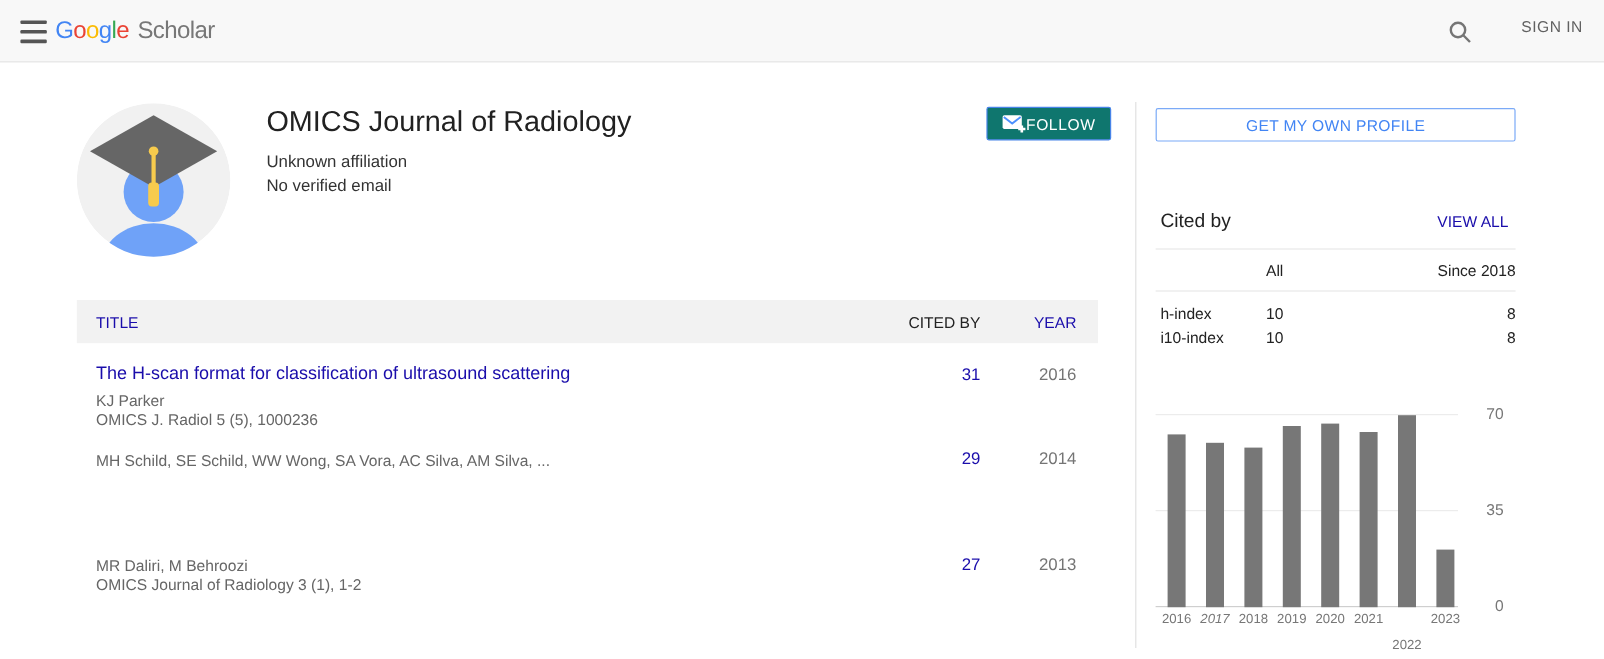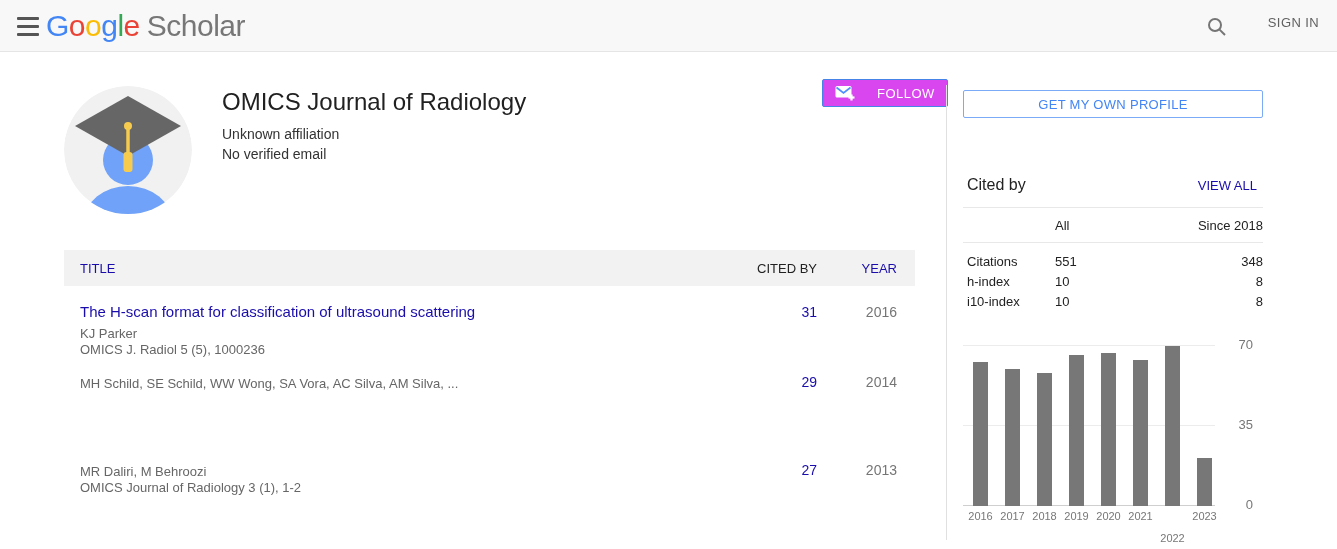--- a/index.html
+++ b/index.html
@@ -8,35 +8,35 @@
   .page { position:relative; width:1337px; height:549px; background:#fff; overflow:hidden; }
 
   
   .topbar { position:absolute; left:0; top:0; width:1337px; height:52px;
             background:#f8f8f8; border-bottom:1px solid #e5e5e5; }
   .hamburger { position:absolute; left:10px; top:9px; width:36px; height:34px;
                display:flex; flex-direction:column; justify-content:center; gap:5px;
                padding:0 7px; cursor:pointer; }
   .hamburger span { display:block; width:22px; height:3px; background:#555; border-radius:1px; }
   .logo { position:absolute; left:46px; top:10px; height:32px; display:flex; align-items:center;
-          font-size:30px; letter-spacing:-0.5px; cursor:pointer; }
+          font-size:20px; letter-spacing:-0.5px; cursor:pointer; }
   .logo-google span { font-weight:500; }
   .logo-product { color:#777; margin-left:7px; font-weight:400; }
   .search-btn { position:absolute; right:103px; top:10px; width:34px; height:34px;
                 display:flex; align-items:center; justify-content:center; cursor:pointer; }
   .signin { position:absolute; right:18px; top:15px; font-size:13px; color:#616161;
             letter-spacing:0.4px; cursor:pointer; }
 
   
   .avatar { position:absolute; left:64px; top:86px; width:128px; height:128px; }
   .p-name { position:absolute; left:222px; top:88px; font-size:24px; color:#212121; }
   .p-affil { position:absolute; left:222px; top:126px; font-size:14px; color:#333; }
   .p-email { position:absolute; left:222px; top:146px; font-size:14px; color:#333; }
-  .follow-btn { position:absolute; left:822px; top:79px; height:28px; padding:0 12px;
-                background:#d946ef; border-radius:2px; display:flex; align-items:center; gap:22px;
+  .follow-btn { position:absolute; left:822px; top:89px; height:28px; padding:0 12px;
+                background:#0f766e; border-radius:2px; display:flex; align-items:center; gap:0;
                 color:#fff; font-size:13px; font-weight:500; letter-spacing:0.5px; cursor:pointer;
                 border:1px solid #4784e8; }
 
   
   .articles { position:absolute; left:64px; top:250px; width:851px; }
   .a-header { position:relative; height:36px; background:#f2f2f2; }
   .a-header .h-title { position:absolute; left:16px; top:11px; font-size:13px; color:#1a0dab; cursor:pointer; }
   .a-header .h-cited { position:absolute; right:98px; top:11px; font-size:13px; color:#222; }
   .a-header .h-year  { position:absolute; right:18px; top:11px; font-size:13px; color:#1a0dab; cursor:pointer; }
   .a-row { position:absolute; left:0; width:851px; }
@@ -169,25 +169,20 @@
       <span class="cited-title">Cited by</span>
       <span class="view-all">VIEW ALL</span>
     </div>
     <div class="cited-cols">
       <span class="c1"></span>
       <span class="c2">All</span>
       <span class="c3">Since 2018</span>
     </div>
     <div class="cited-rows">
       <div class="cited-row">
-        <span class="c1">Citations</span>
-        <span class="c2">551</span>
-        <span class="c3">348</span>
-      </div>
-      <div class="cited-row">
         <span class="c1">h-index</span>
         <span class="c2">10</span>
         <span class="c3">8</span>
       </div>
       <div class="cited-row">
         <span class="c1">i10-index</span>
         <span class="c2">10</span>
         <span class="c3">8</span>
       </div>
     </div>
@@ -203,21 +198,21 @@
         <div class="bar" title="2018: 58" style="left: 74px; bottom: 0px; height: 132.571px; background: rgb(119, 119, 119);"></div>
         <div class="bar" title="2019: 66" style="left: 106px; bottom: 0px; height: 150.857px; background: rgb(119, 119, 119);"></div>
         <div class="bar" title="2020: 67" style="left: 138px; bottom: 0px; height: 153.143px; background: rgb(119, 119, 119);"></div>
         <div class="bar" title="2021: 64" style="left: 170px; bottom: 0px; height: 146.286px; background: rgb(119, 119, 119);"></div>
         <div class="bar" title="2022: 70" style="left: 202px; bottom: 0px; height: 160px; background: rgb(119, 119, 119);"></div>
         <div class="bar" title="2023: 21" style="left: 234px; bottom: 0px; height: 48px; background: rgb(119, 119, 119);"></div>
       </div>
     <div></div>
     <div>
         <div class="xlab" style="left: 17.5px;">2016</div>
-        <div class="xlab" style="left: 49.5px;">2017</div>
+        <div class="xlab" style="left: 49.5px; font-style: italic;">2017</div>
         <div class="xlab" style="left: 81.5px;">2018</div>
         <div class="xlab" style="left: 113.5px;">2019</div>
         <div class="xlab" style="left: 145.5px;">2020</div>
         <div class="xlab" style="left: 177.5px;">2021</div>
         <div class="xlab" style="left: 209.5px; margin-top: 22px;">2022</div>
         <div class="xlab" style="left: 241.5px;">2023</div>
       </div>
   <div class="ylab" style="top: 159px; left: 260px; right: auto; width: 30px;">0</div>
       <div class="ylab" style="top: 79px; left: 260px; right: auto; width: 30px;">35</div>
       <div class="ylab" style="top: -1px; left: 260px; right: auto; width: 30px;">70</div>

